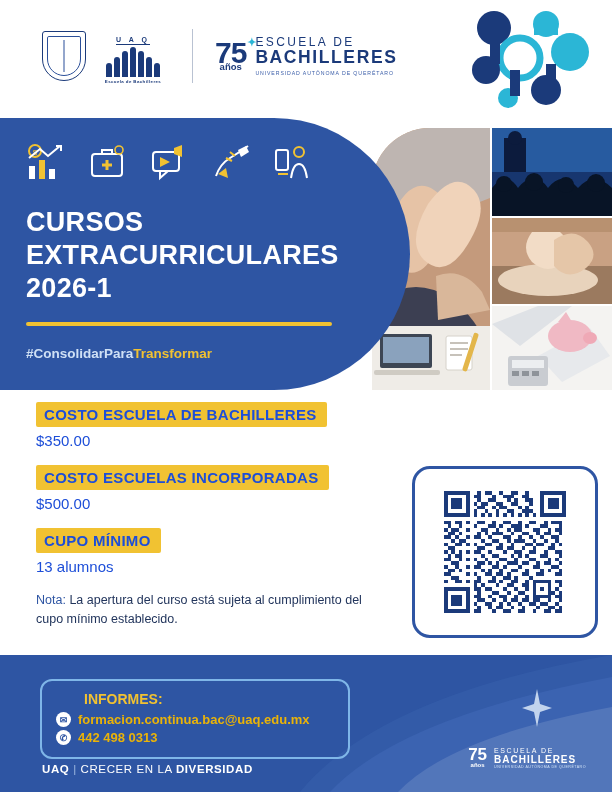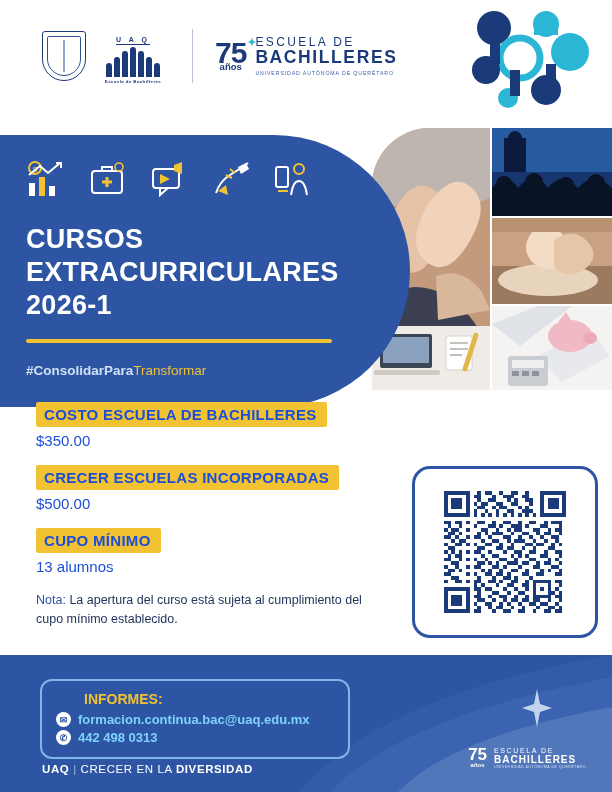--- a/index.html
+++ b/index.html
@@ -96,40 +96,39 @@
   
   .blob { position: absolute; right: 22px; top: 8px; width: 140px; height: 104px; }
 
   
   .hero {
     position: absolute; left: 0; top: 118px;
     width: 410px; height: 272px;
     background: #2e55a3;
     border-top-right-radius: 200px;
     border-bottom-right-radius: 200px;
-    margin-top: 17px;
   }
   .hero-icons {
     position: absolute; left: 26px; top: 26px;
     display: flex; gap: 22px; align-items: flex-end;
   }
   .hero-title {
     position: absolute; left: 26px; top: 88px;
     color: #ffffff; font-weight: 800; font-size: 27px; line-height: 1.22;
     letter-spacing: .3px;
   }
   .hero-rule {
     position: absolute; left: 26px; top: 204px;
     width: 306px; height: 4px; background: #f1c232; border-radius: 2px;
   }
   .hero-tag {
     position: absolute; left: 26px; top: 228px;
     font-size: 13.5px; color: #cfe0f5; font-weight: 600;
   }
-  .hero-tag b { color: #f1c232; font-weight: 400; }
+  .hero-tag b { color: #f1c232; font-weight: 700; }
 
   
   .photos { position: absolute; right: 0; top: 128px; width: 240px; height: 262px; }
   .ph { position: absolute; overflow: hidden; }
   .ph-hands { left: 0; top: 0; width: 118px; height: 262px; border-top-left-radius: 58px;
               background: linear-gradient(160deg,#d6b49a 0%,#caa084 40%,#8f6f58 100%); }
   .ph-aud   { left: 120px; top: 0; width: 120px; height: 88px;
               background: linear-gradient(180deg,#14306b 0%,#2b5fae 60%,#0d1c3e 100%); }
   .ph-rcp   { left: 120px; top: 90px; width: 120px; height: 86px;
               background: linear-gradient(150deg,#e3cdb6 0%,#c9a183 55%,#7c5f4a 100%); }
@@ -176,21 +175,21 @@
     background: #2e55a3; overflow: hidden;
   }
   .footer-swoosh { position: absolute; left: 0; bottom: 0; width: 612px; height: 137px; }
   .info-box {
     position: absolute; left: 40px; top: 24px;
     width: 310px; padding: 10px 14px 12px 14px;
     border: 2px solid #7fb6e8; border-radius: 12px;
   }
   .info-title { color: #f1c232; font-weight: 800; font-size: 14px; margin-bottom: 5px; margin-left: 28px; }
   .info-line { display: flex; align-items: center; gap: 7px; margin-top: 3px; }
-  .info-line span.txt { color: #7dd3fc; font-weight: 700; font-size: 13px; }
+  .info-line span.txt { color: #eab308; font-weight: 700; font-size: 13px; }
   .cir {
     width: 15px; height: 15px; border-radius: 50%;
     background: #ffffff; color: #2e55a3;
     display: flex; align-items: center; justify-content: center;
     font-size: 9px; font-weight: 700; flex: 0 0 auto;
   }
   .slogan {
     position: absolute; left: 42px; top: 108px;
     color: #ffffff; font-size: 11.5px; letter-spacing: .6px;
   }
@@ -378,21 +377,21 @@
 
     <div class="hero-tag">
       <span>#ConsolidarPara</span><b>Transformar</b>
     </div>
   </div>
 
   <div class="prices">
     <div class="pill">COSTO ESCUELA DE BACHILLERES</div>
     <div class="pval">$350.00</div>
 
-    <div class="pill">CRECER ESCUELAS INCORPORADAS</div>
+    <div class="pill">COSTO ESCUELAS INCORPORADAS</div>
     <div class="pval">$500.00</div>
 
     <div class="pill">CUPO MÍNIMO</div>
     <div class="pval">13 alumnos</div>
 
     <div class="note">
       <span class="nota-label">Nota:</span>
       <span>La apertura del curso está sujeta al cumplimiento del cupo mínimo establecido.</span>
     </div>
   </div>

